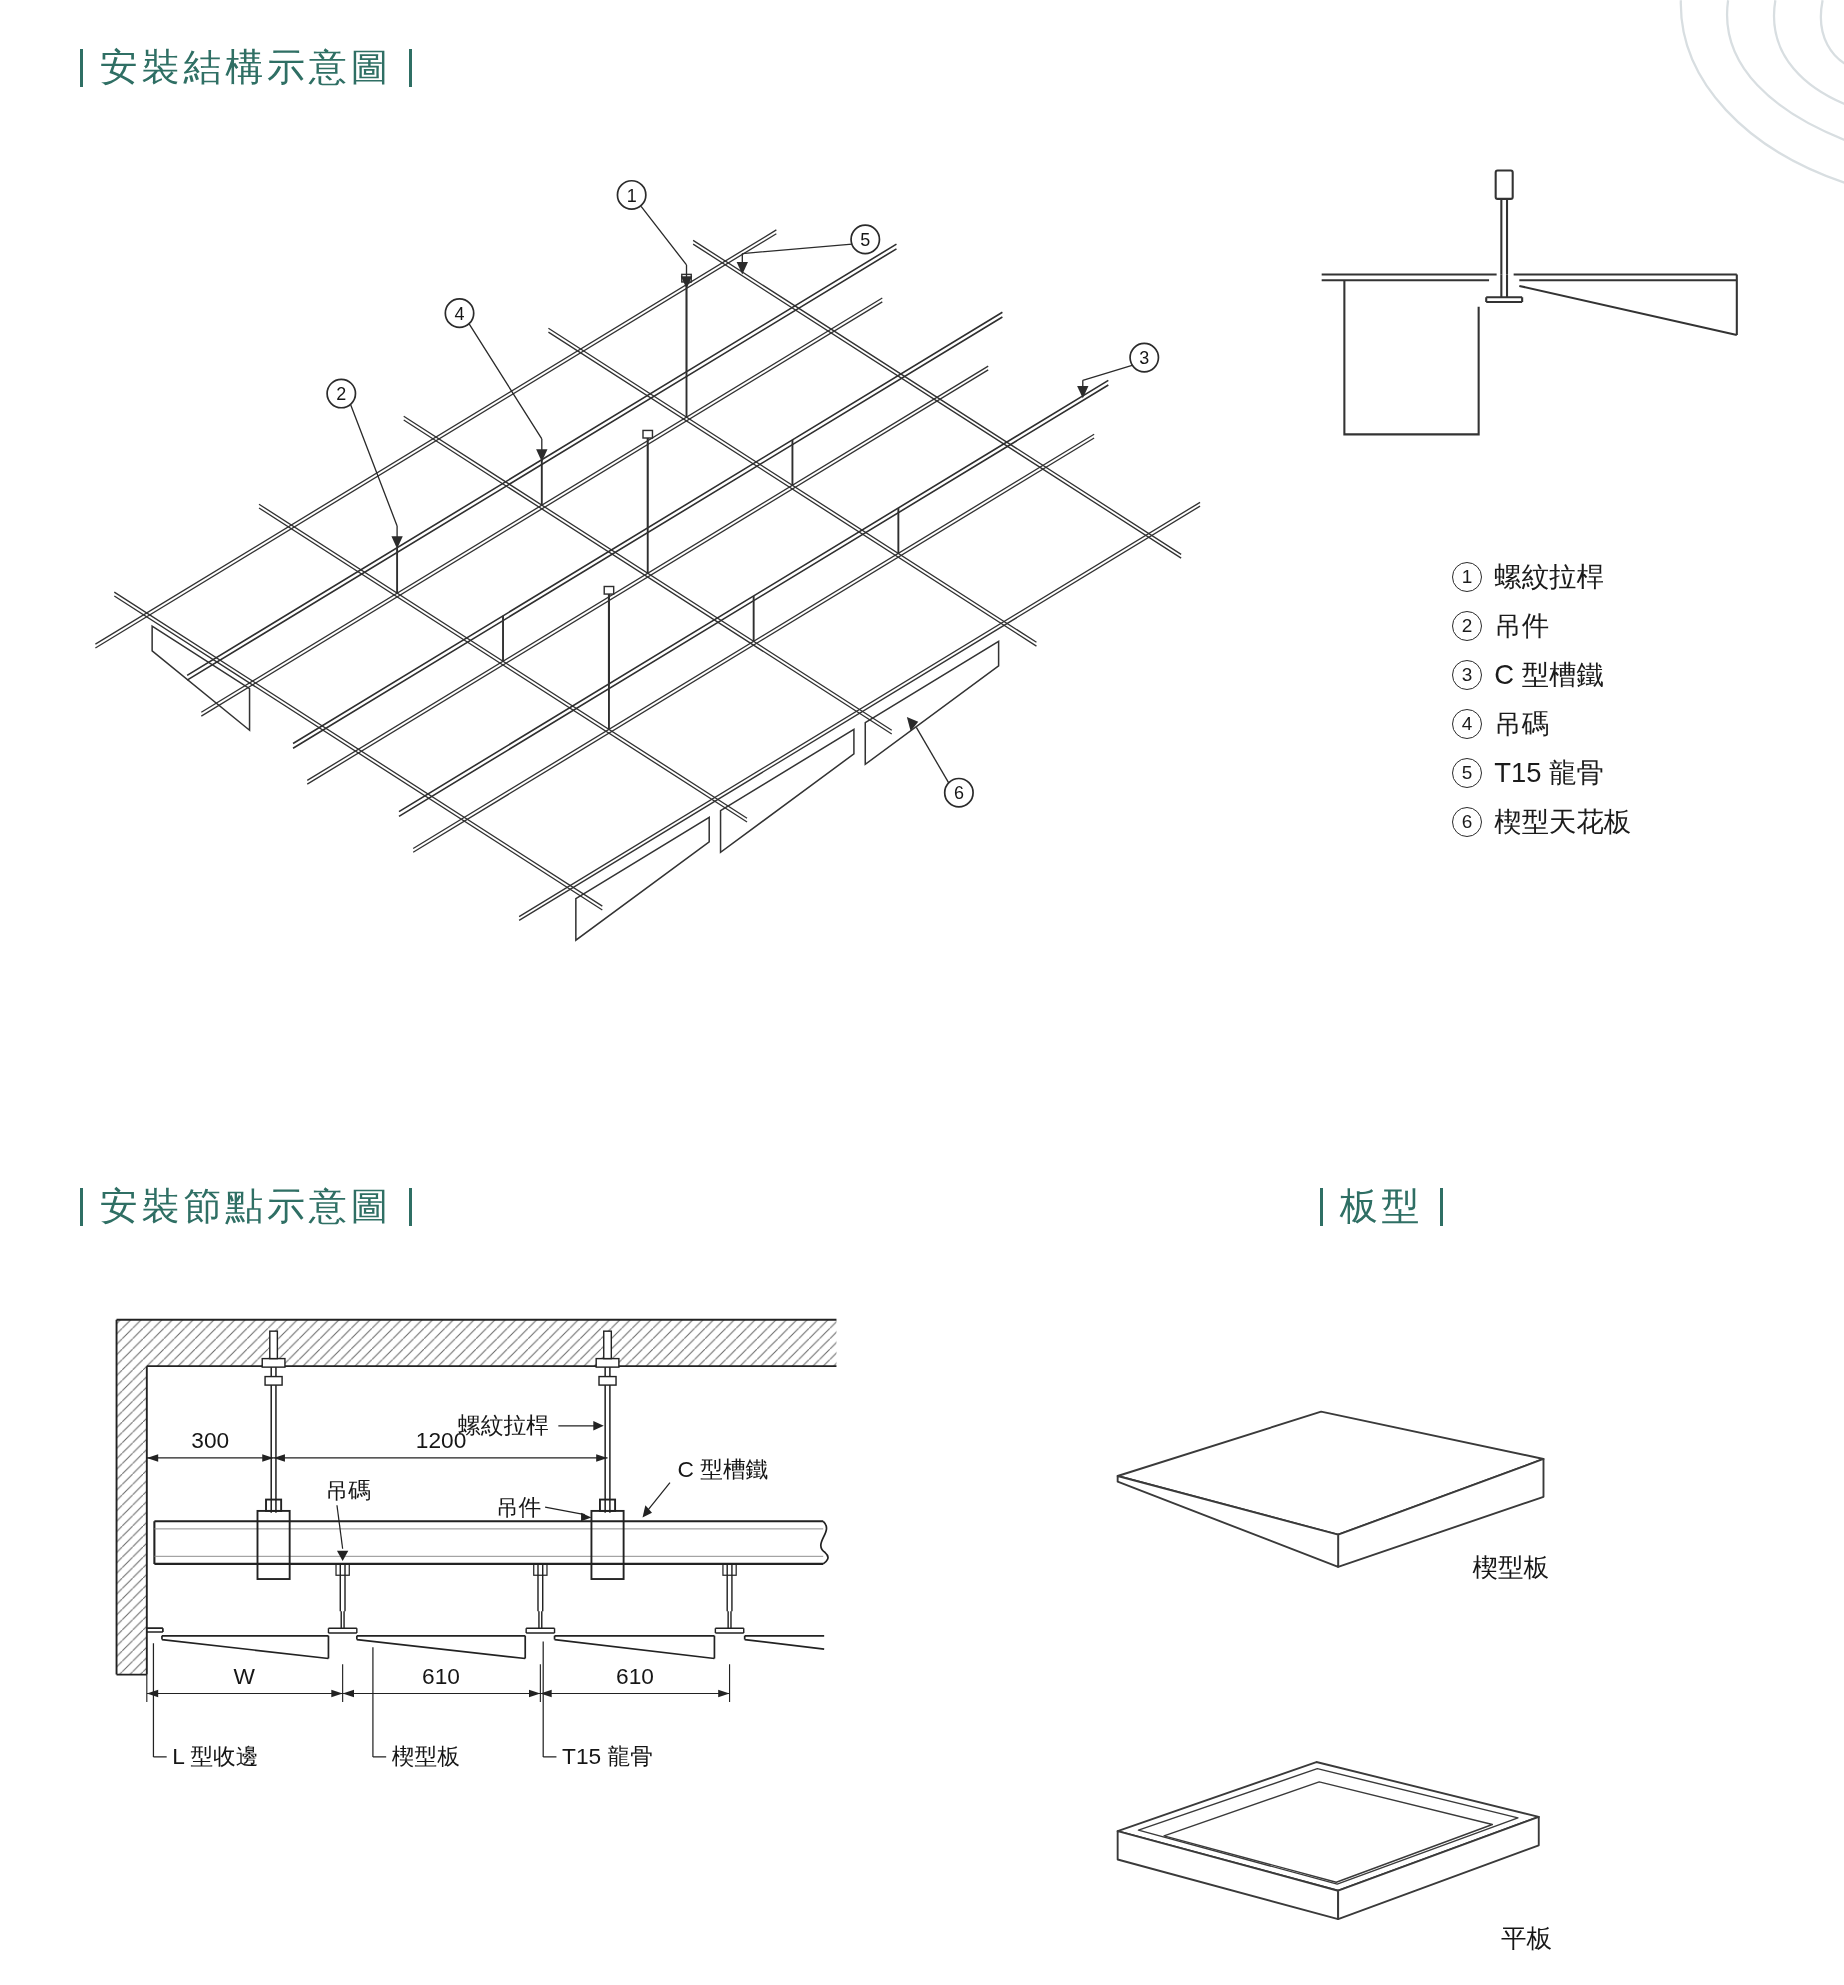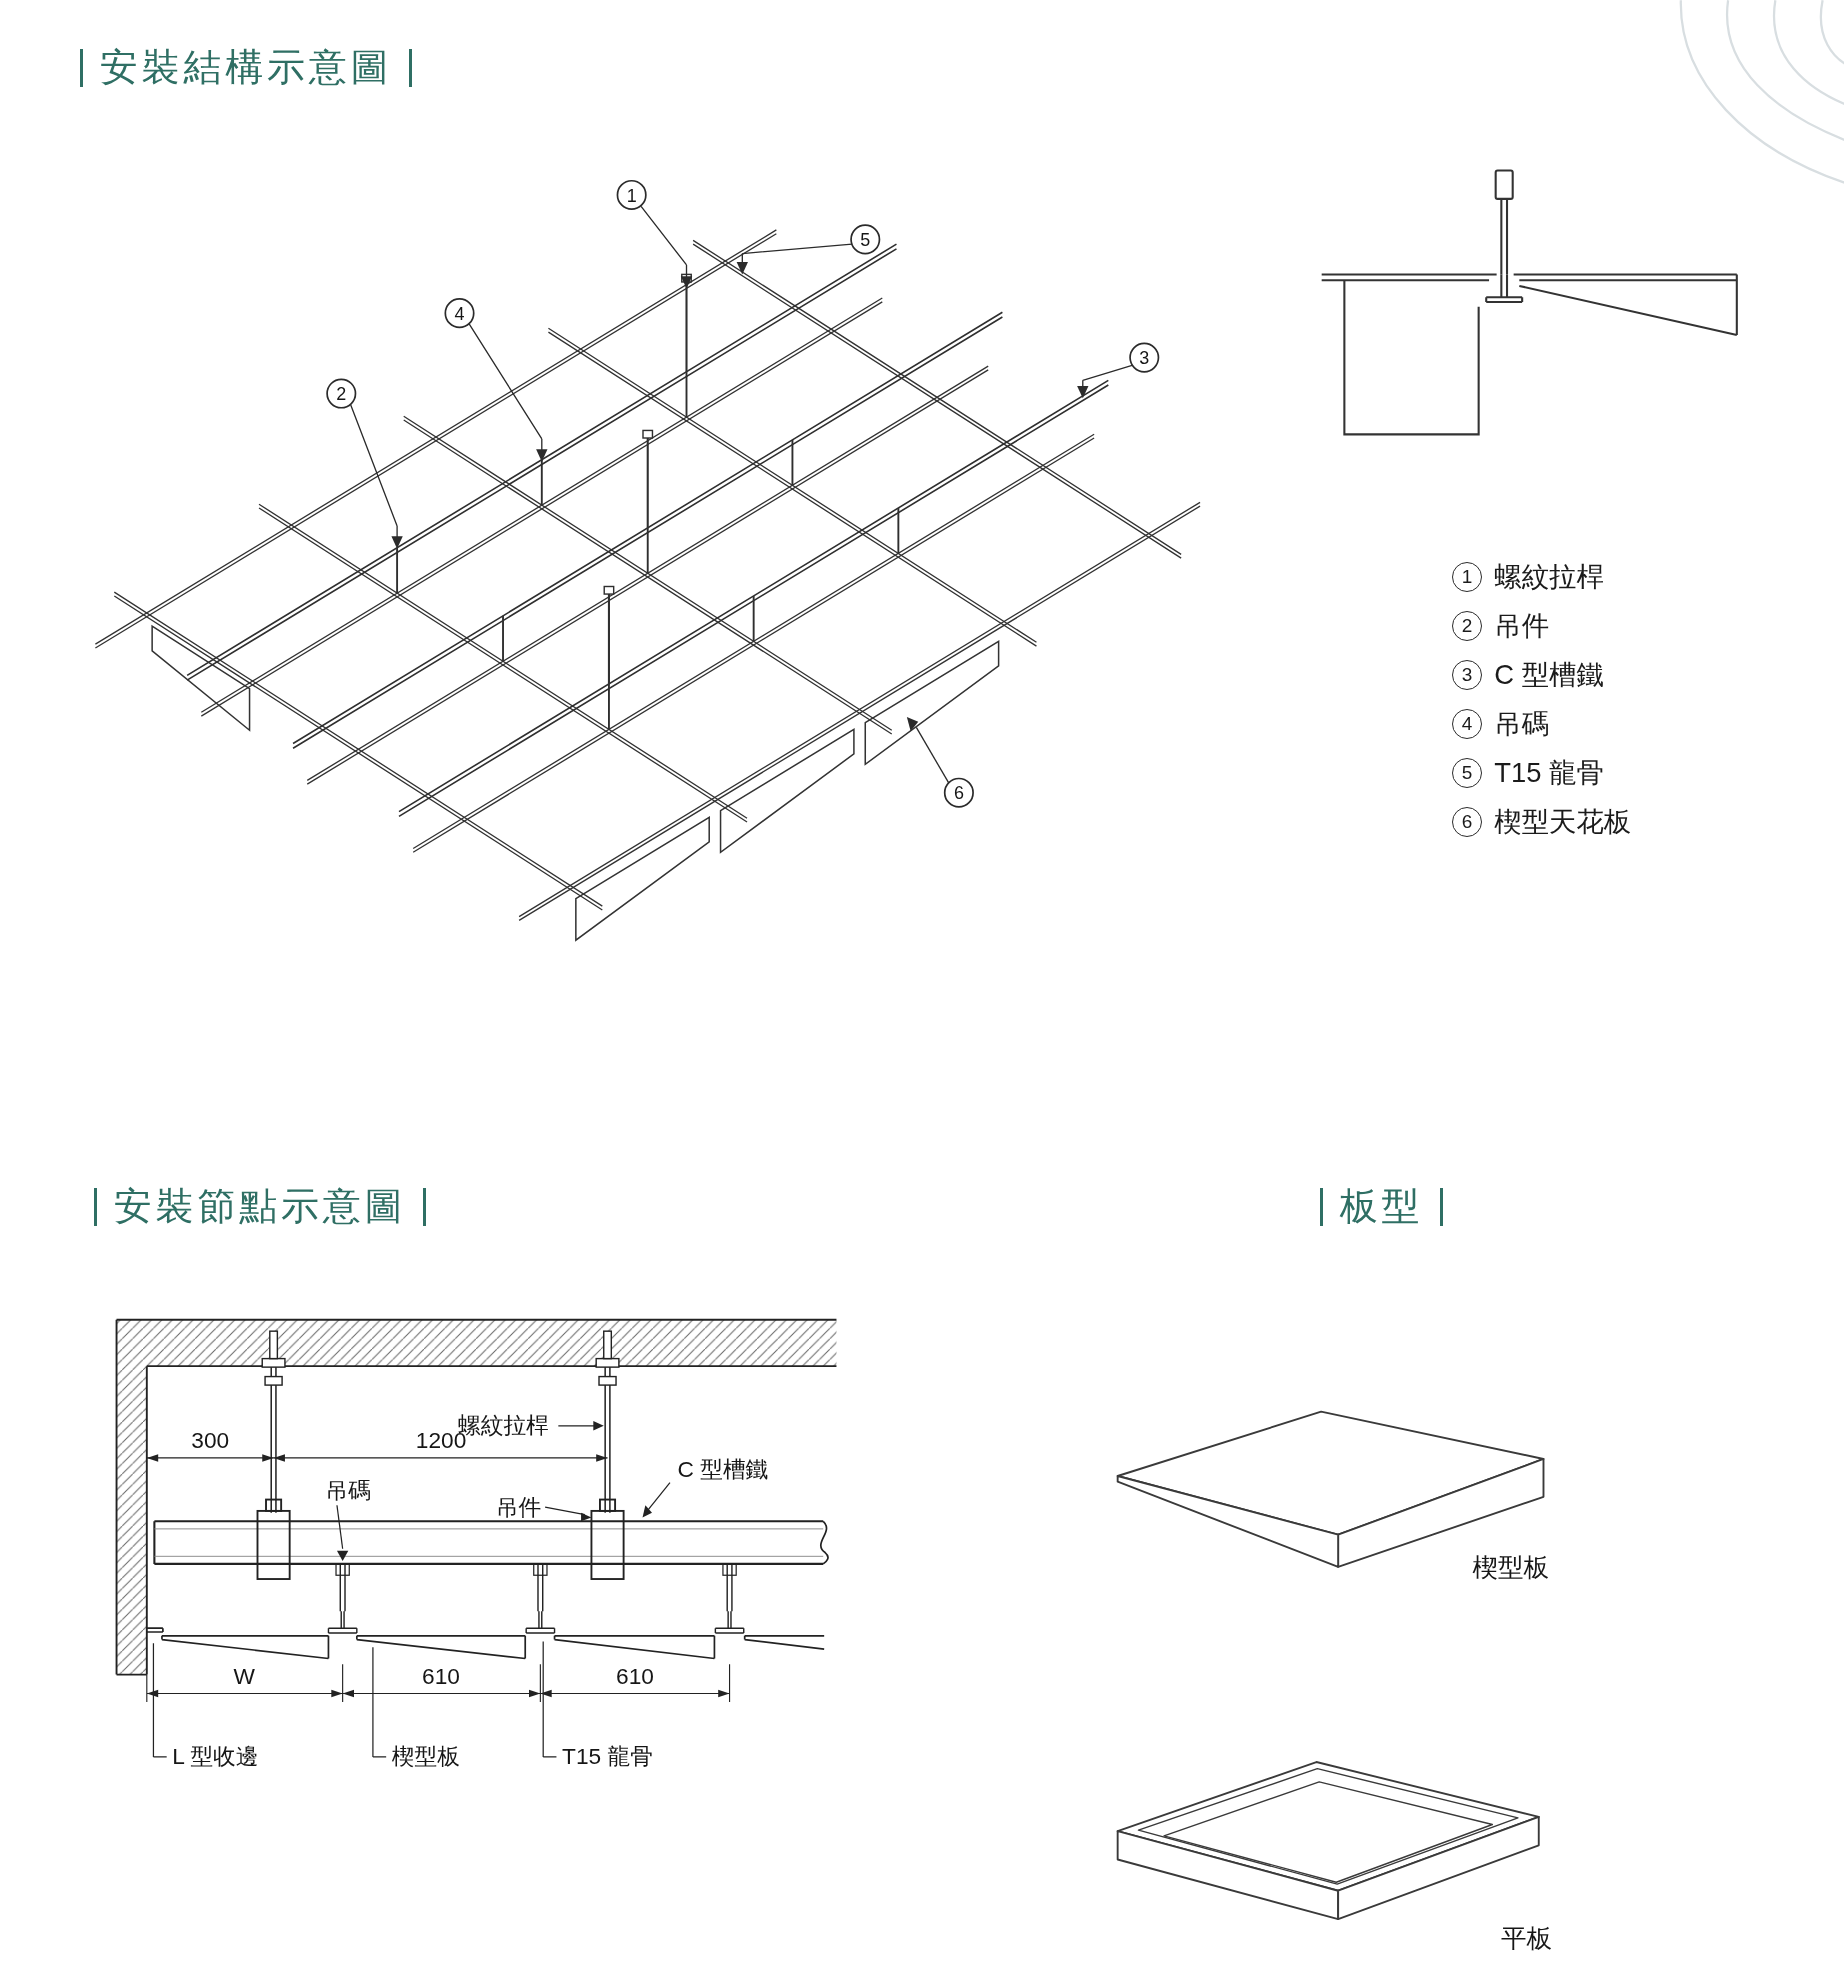--- a/index.html
+++ b/index.html
@@ -127,21 +127,21 @@
     <div class="legend-item">
       <span class="legend-num">5</span>
       <span>T15 龍骨</span>
     </div>
     <div class="legend-item">
       <span class="legend-num">6</span>
       <span>楔型天花板</span>
     </div>
   </div>
 
-  <div class="section-title" style="left:88px;top:1181px;">
+  <div class="section-title" style="left:74px;top:1181px;">
     <span class="tbar"></span>
     <span>安裝節點示意圖</span>
     <span class="tbar"></span>
   </div>
   <div class="section-title" style="left:1298px;top:1181px;padding-left:16px;">
     <span class="tbar"></span>
     <span>板型</span>
     <span class="tbar"></span>
   </div>
 

